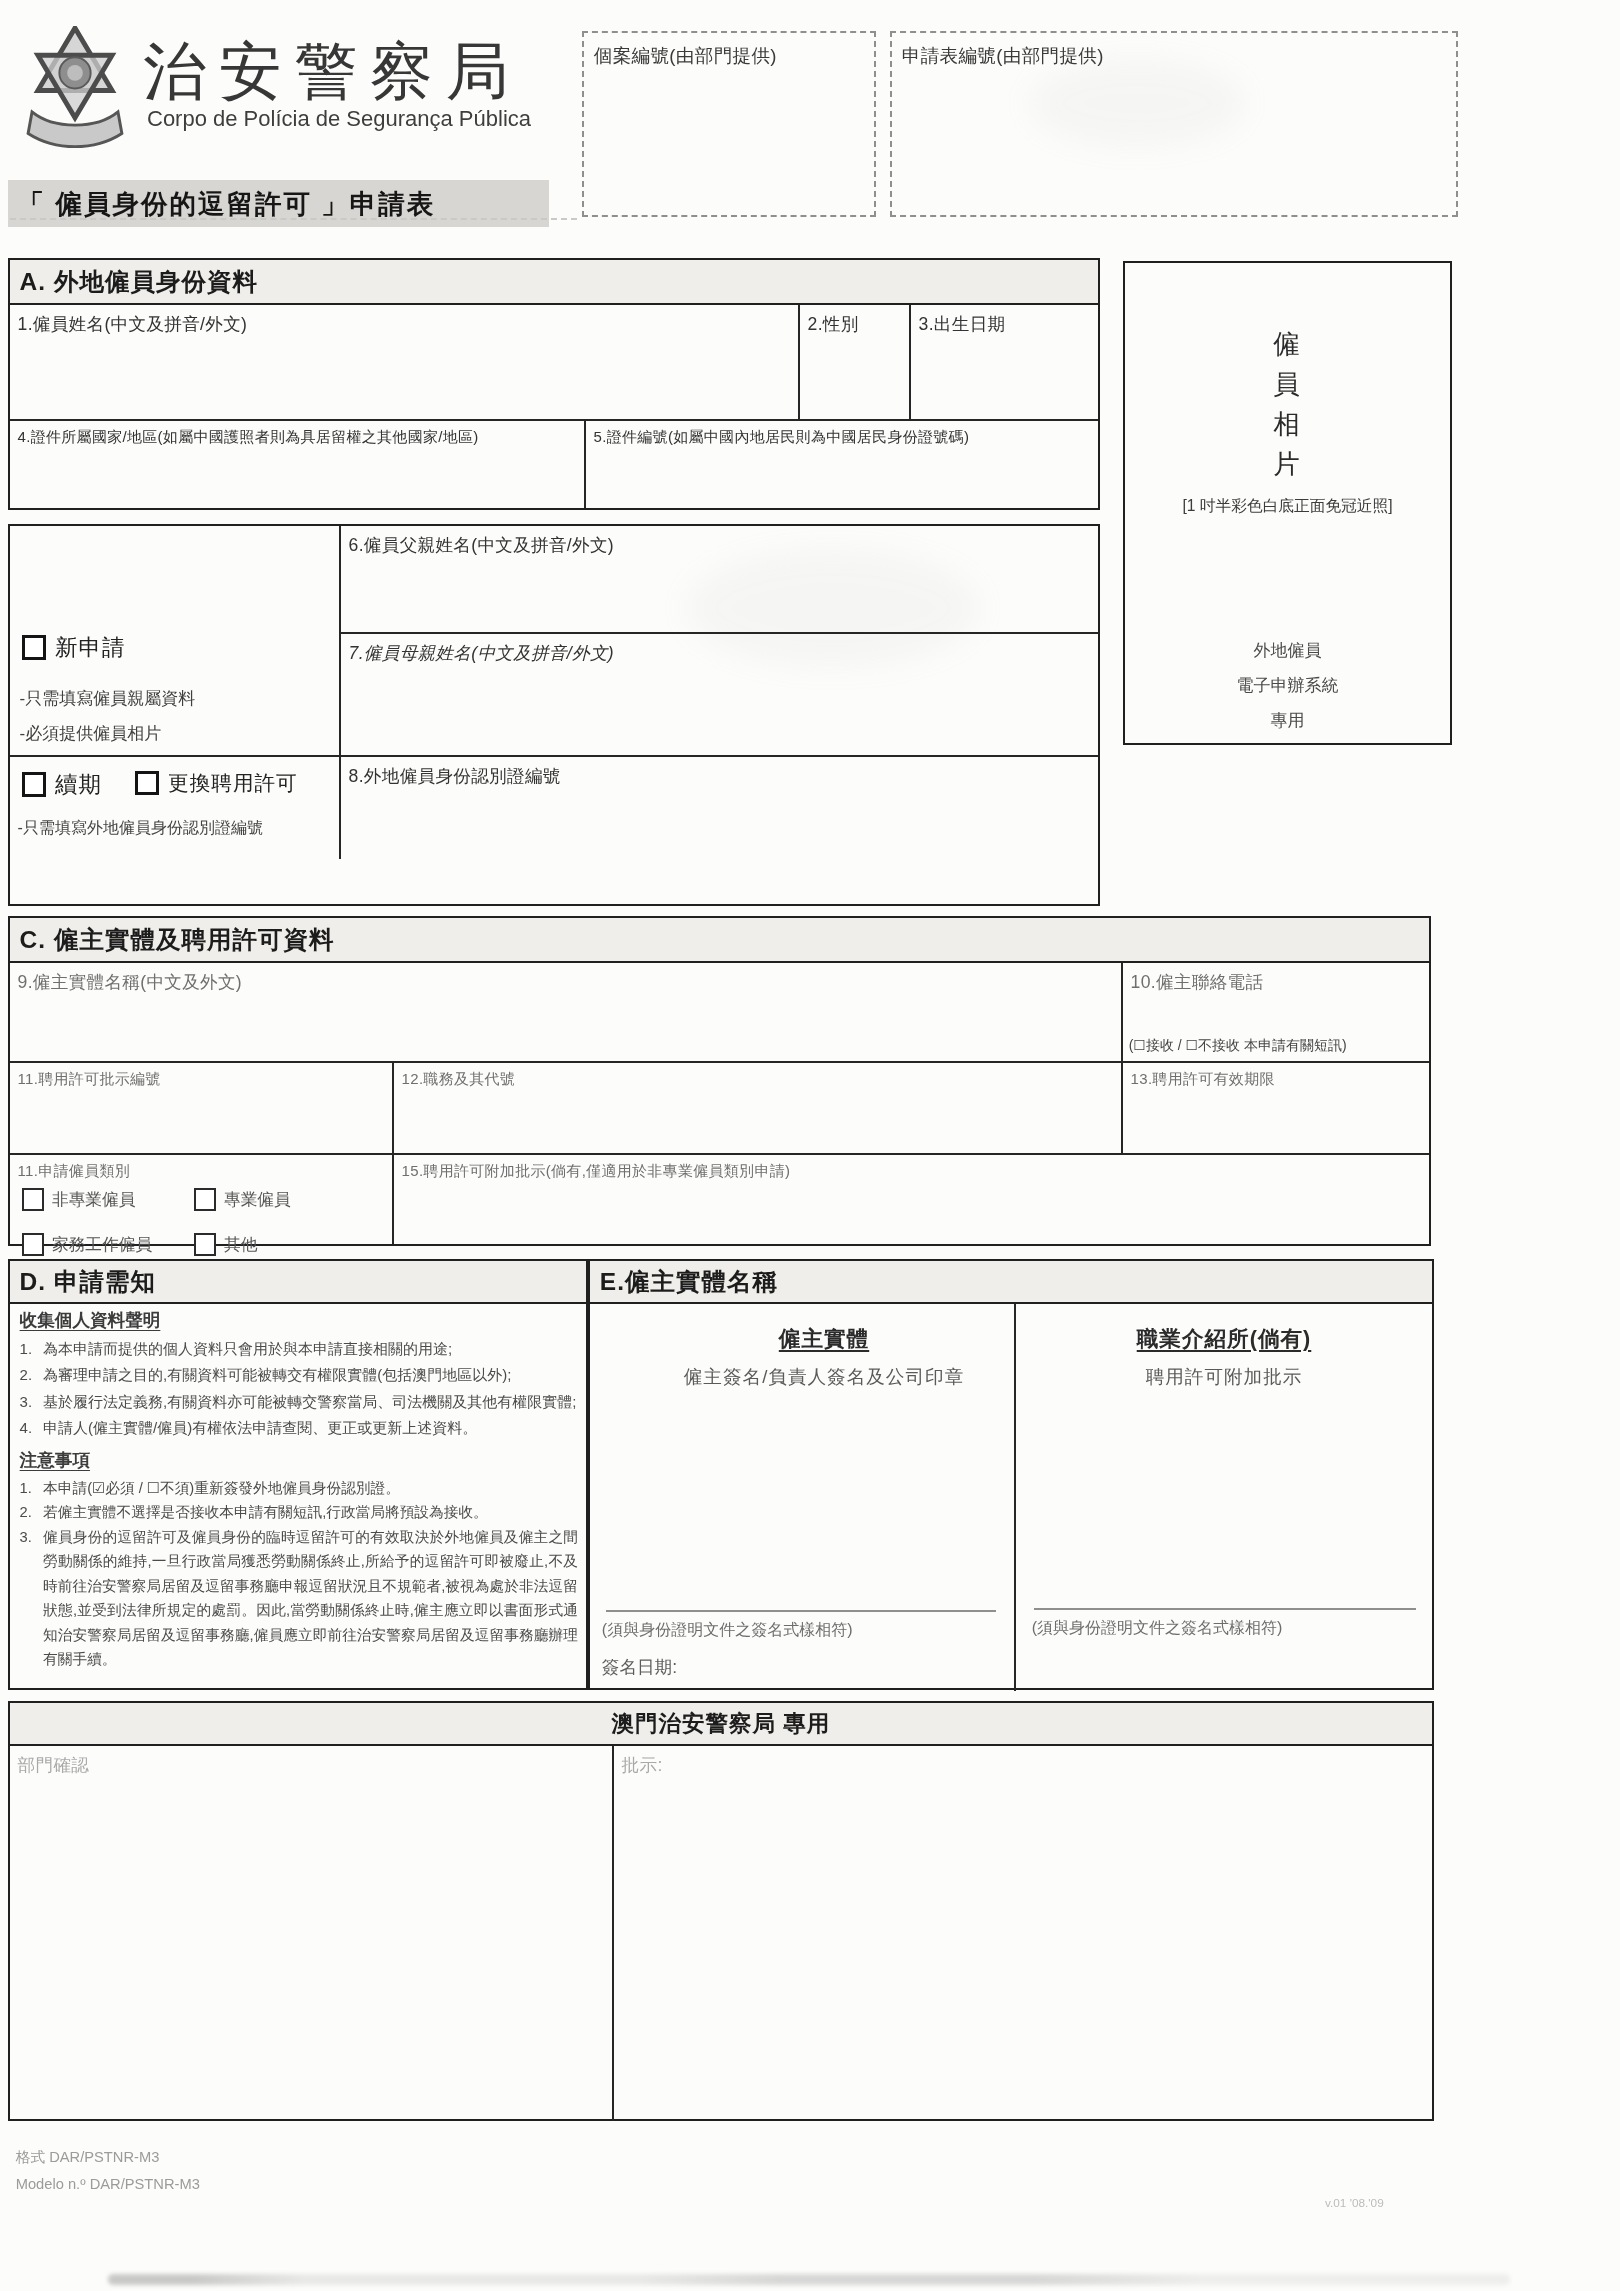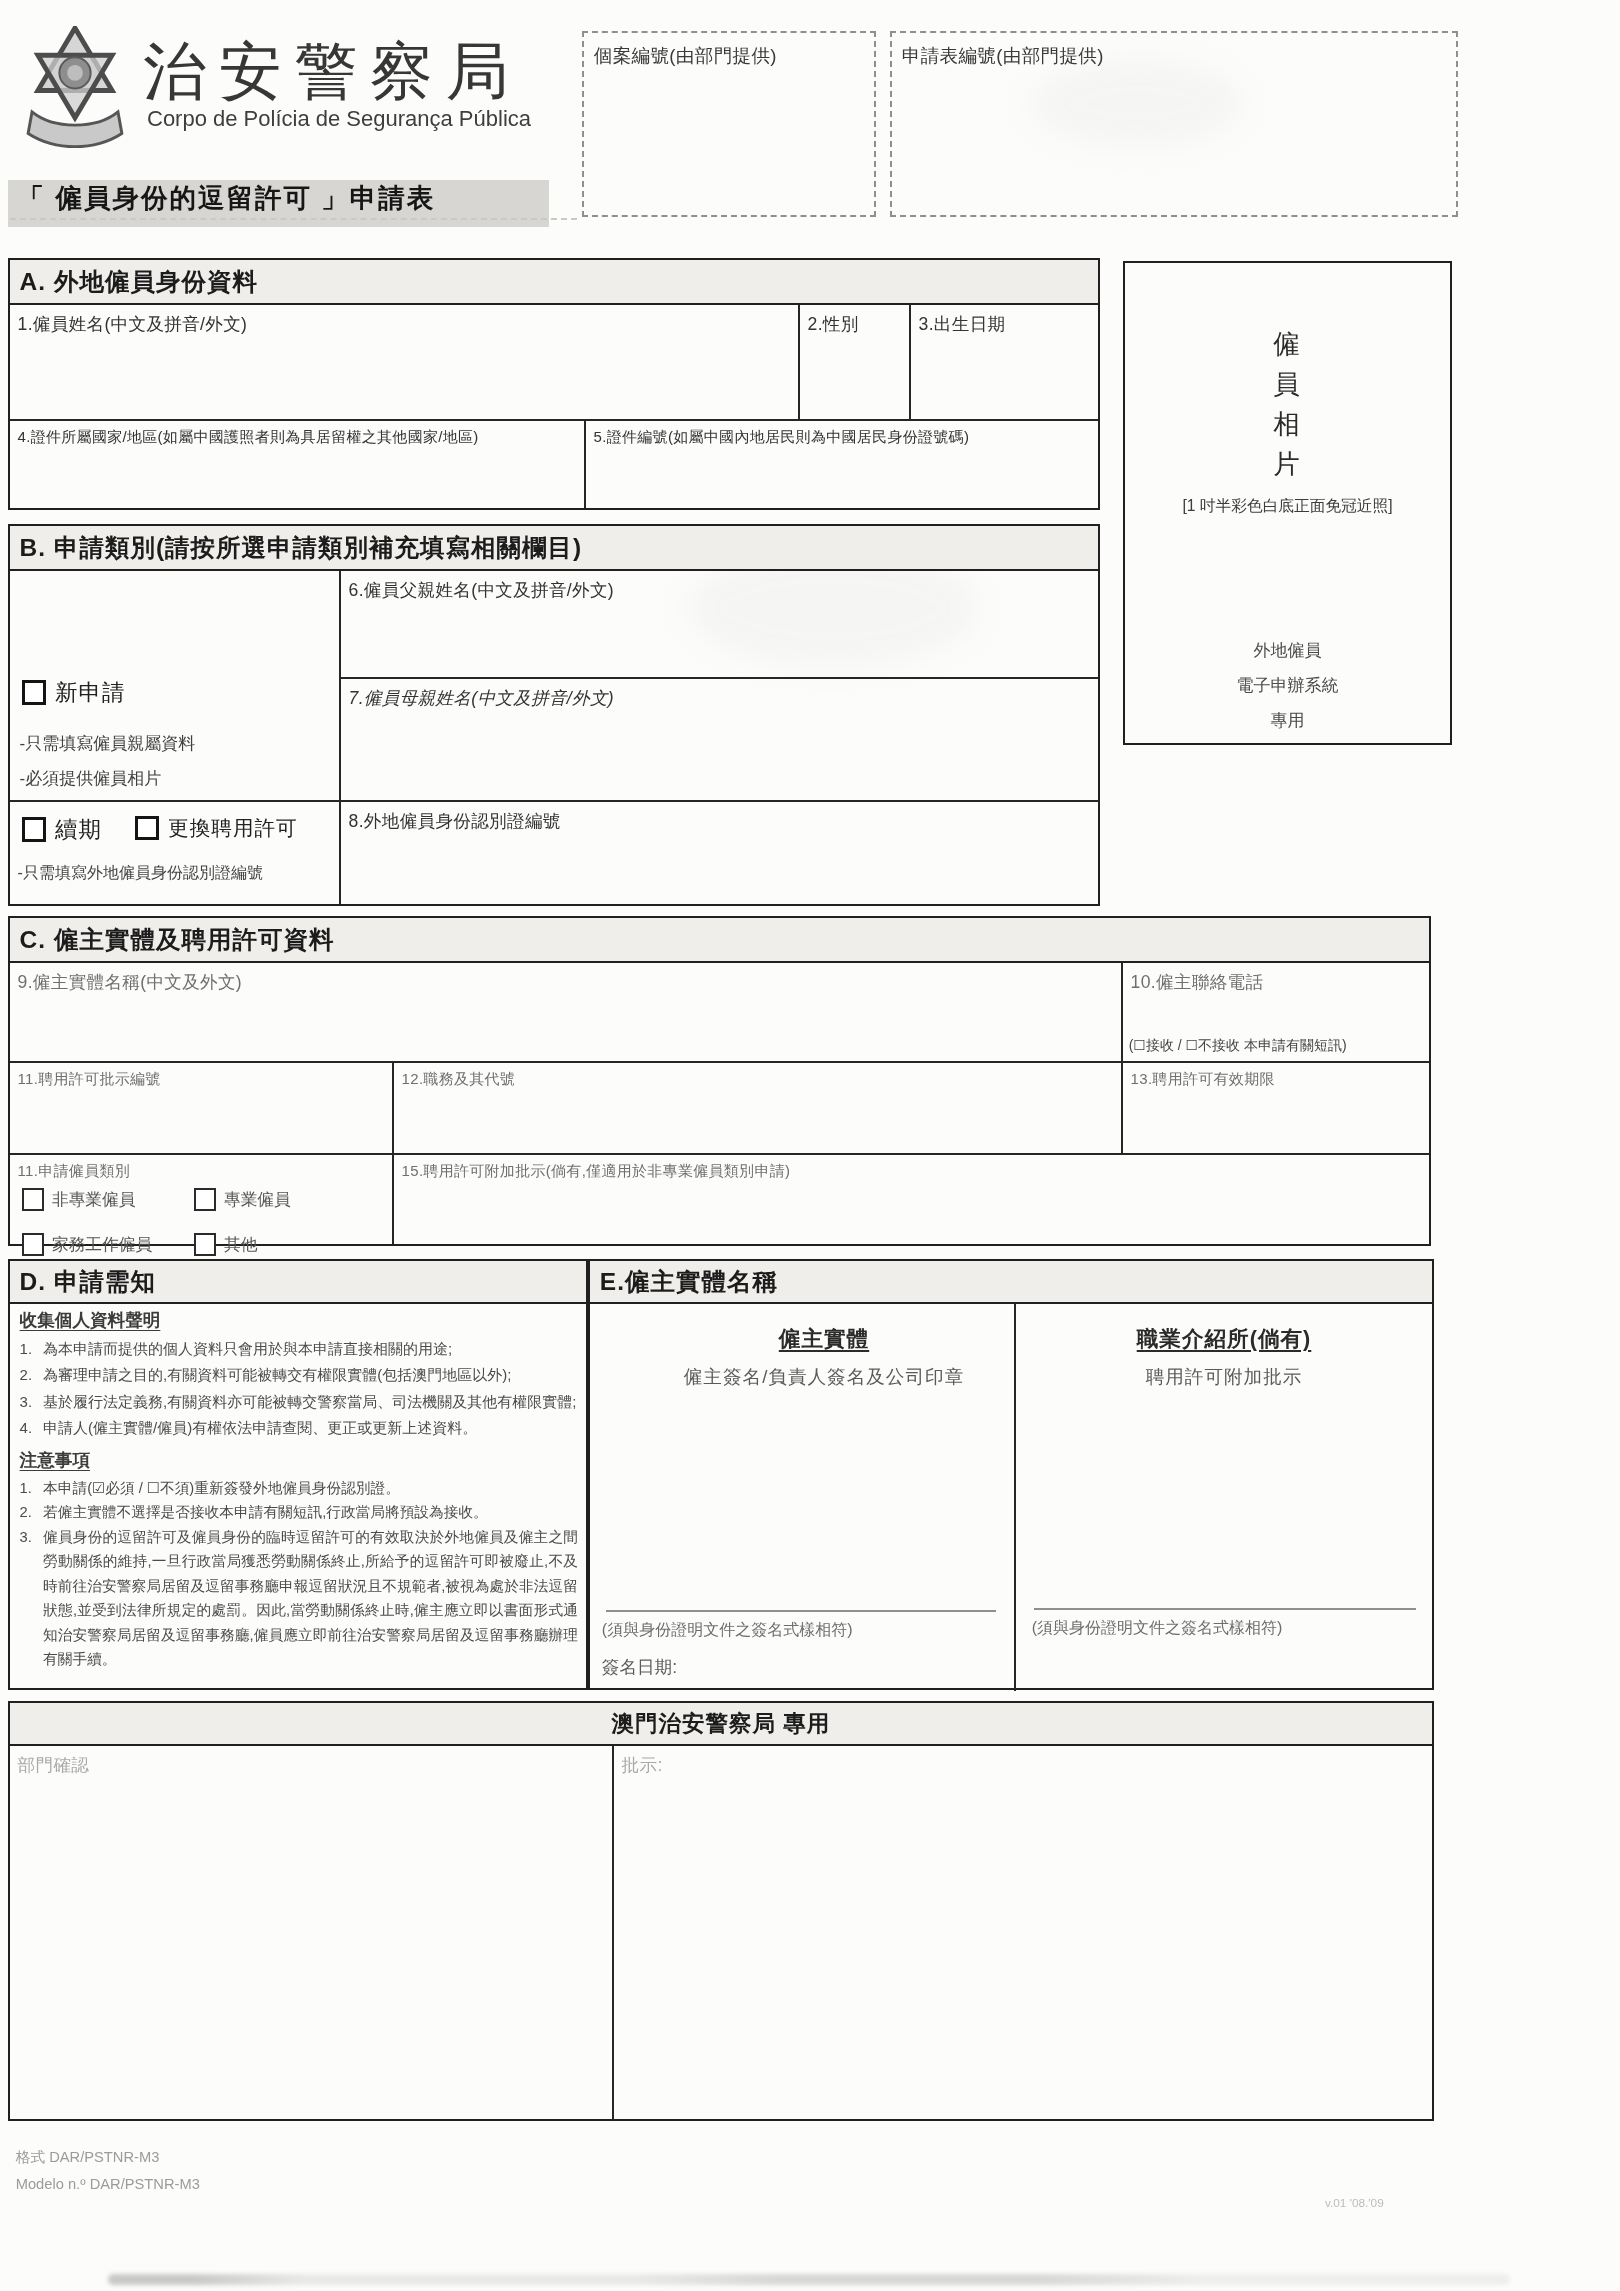--- a/index.html
+++ b/index.html
@@ -30,21 +30,21 @@
   .c-opts{position:absolute;left:11.8px;top:33px;width:363px;display:grid;
           grid-template-columns:172px 172px;row-gap:22px;}
   .c-cb-item{font-size:16.7px;color:#555;filter:blur(0.2px);white-space:nowrap;display:flex;align-items:center;}
   .c-cb-item::before{content:"";display:inline-block;width:18.6px;height:18.6px;border:2.9px solid #2b2b2b;
           margin-right:7.8px;flex:none;background:#fff;}
   
   .org-zh{position:absolute;left:143px;top:29px;font-size:63px;letter-spacing:12.7px;color:#373737;
           font-weight:500;white-space:nowrap;filter:blur(0.2px);}
   .org-pt{position:absolute;left:147px;top:106px;font-size:22px;color:#3e3e3e;white-space:nowrap;filter:blur(0.2px);}
   .title-bar{position:absolute;left:7.8px;top:180px;width:541px;height:47px;background:#d7d6d2;
-          display:flex;align-items:flex-start;padding-left:9.8px;box-sizing:border-box;}
+          display:flex;align-items:center;padding-left:9.8px;box-sizing:border-box;}
   .title-bar span{font-size:26.5px;font-weight:bold;letter-spacing:2px;color:#161616;}
   .dash-box{position:absolute;top:31px;height:186px;border:2px dashed #8f8f8f;box-sizing:border-box;}
   .dash-box .lbl{font-size:18.6px;top:9.8px;left:9.8px;color:#3a3a3a;}
   .under-dash{position:absolute;left:9.8px;top:218px;width:567px;border-top:2px dashed #c9c9c6;}
   
   .photo-box{position:absolute;left:1123px;top:261px;width:329px;height:484px;
           border:2.9px solid #202020;box-sizing:border-box;text-align:center;}
   .photo-vchars{position:absolute;top:61px;left:0;right:0;}
   .photo-vchars div{font-size:26.5px;color:#2a2a2a;letter-spacing:2px;line-height:40px;}
   .photo-note{position:absolute;top:233px;left:0;right:0;font-size:15.7px;color:#3c3c3c;white-space:nowrap;filter:blur(0.2px);}
@@ -136,23 +136,20 @@
       </div>
     <div class="photo-note">[1 吋半彩色白底正面免冠近照]</div>
     <div class="photo-usage">
         <div>外地僱員</div>
         <div>電子申辦系統</div>
         <div>專用</div>
       </div>
   </div>
 
   <div class="sec" style="left:7.8px;top:524px;width:1092px;height:382px;">
-    <div class="sec-h" style="height:43px;">
-      <span>B. 申請類別(請按所選申請類別補充填寫相關欄目)</span>
-    </div>
     <div class="row" style="height:333px;">
 
       <div class="cell br" style="width:331px;display:flex;flex-direction:column;">
         <div class="cell" style="flex:1;">
           <div class="cbrow" style="left:11.8px;top:106px;">
             <span class="cbx"></span>
             <span class="cb-label">新申請</span>
           </div>
           <div style="position:absolute;left:9.8px;top:155px;">
               <div class="note-inline" style="font-size: 17px; color: rgb(63, 63, 63); line-height: 35px; white-space: nowrap;">-只需填寫僱員親屬資料</div>

